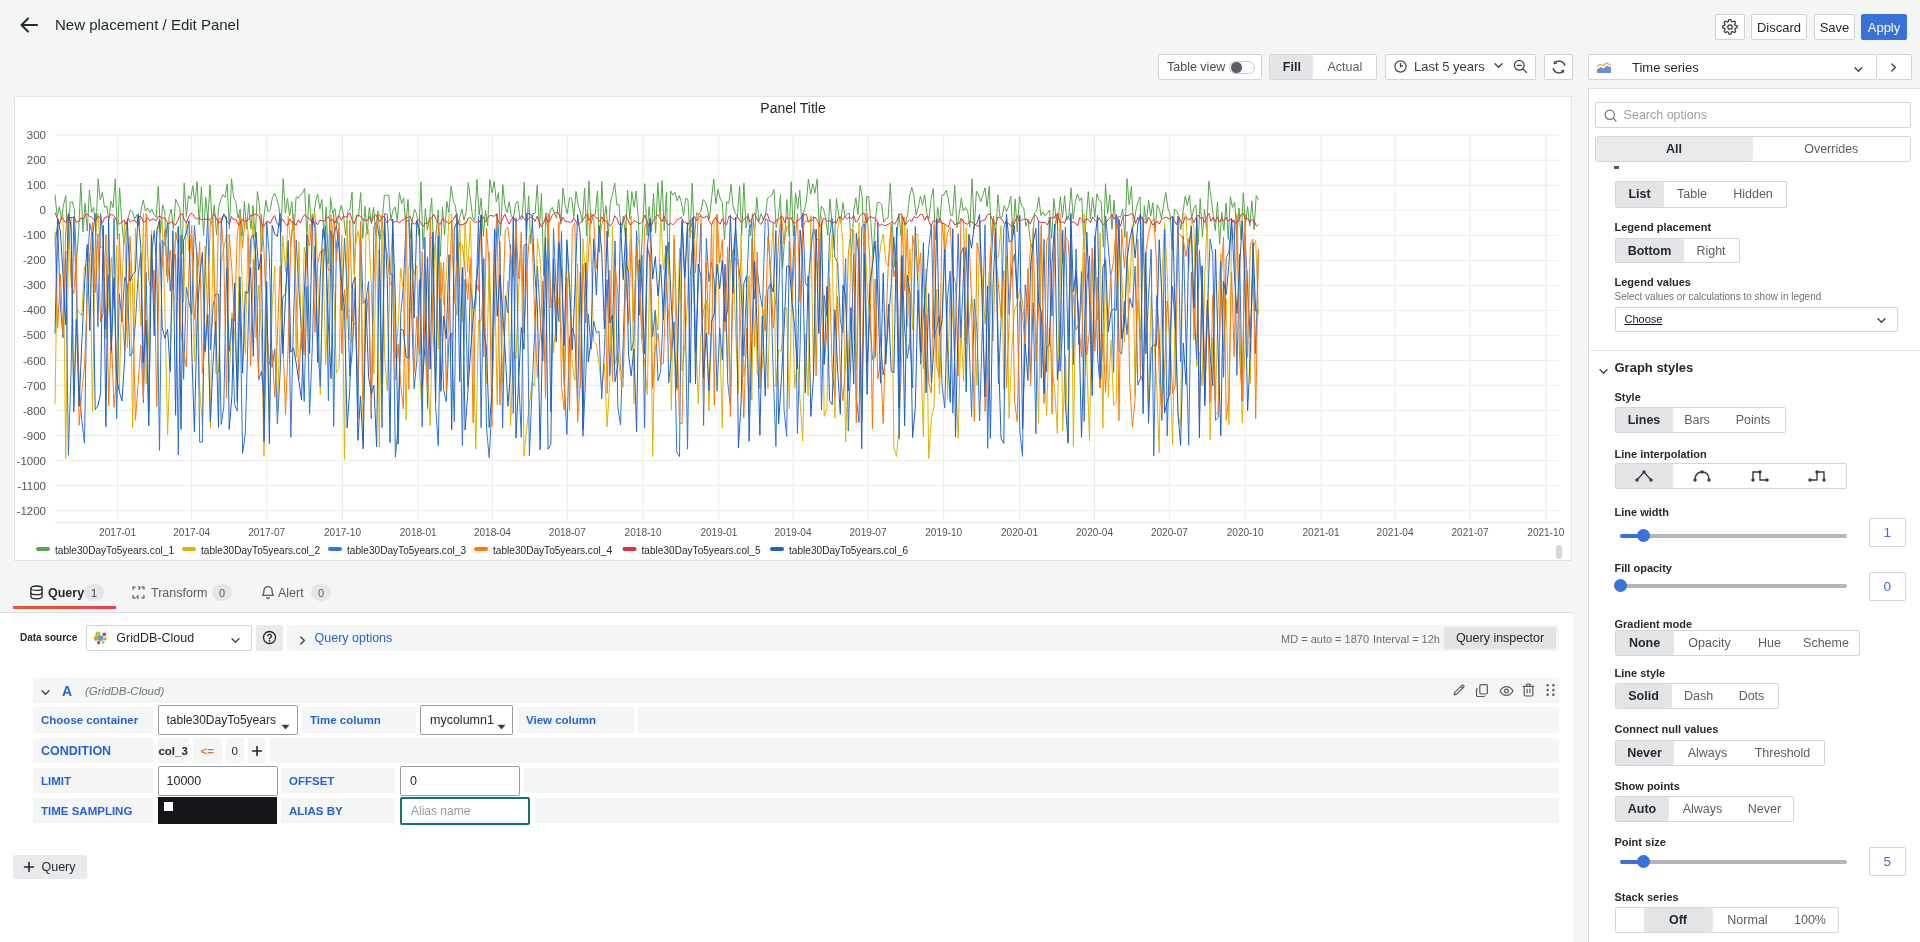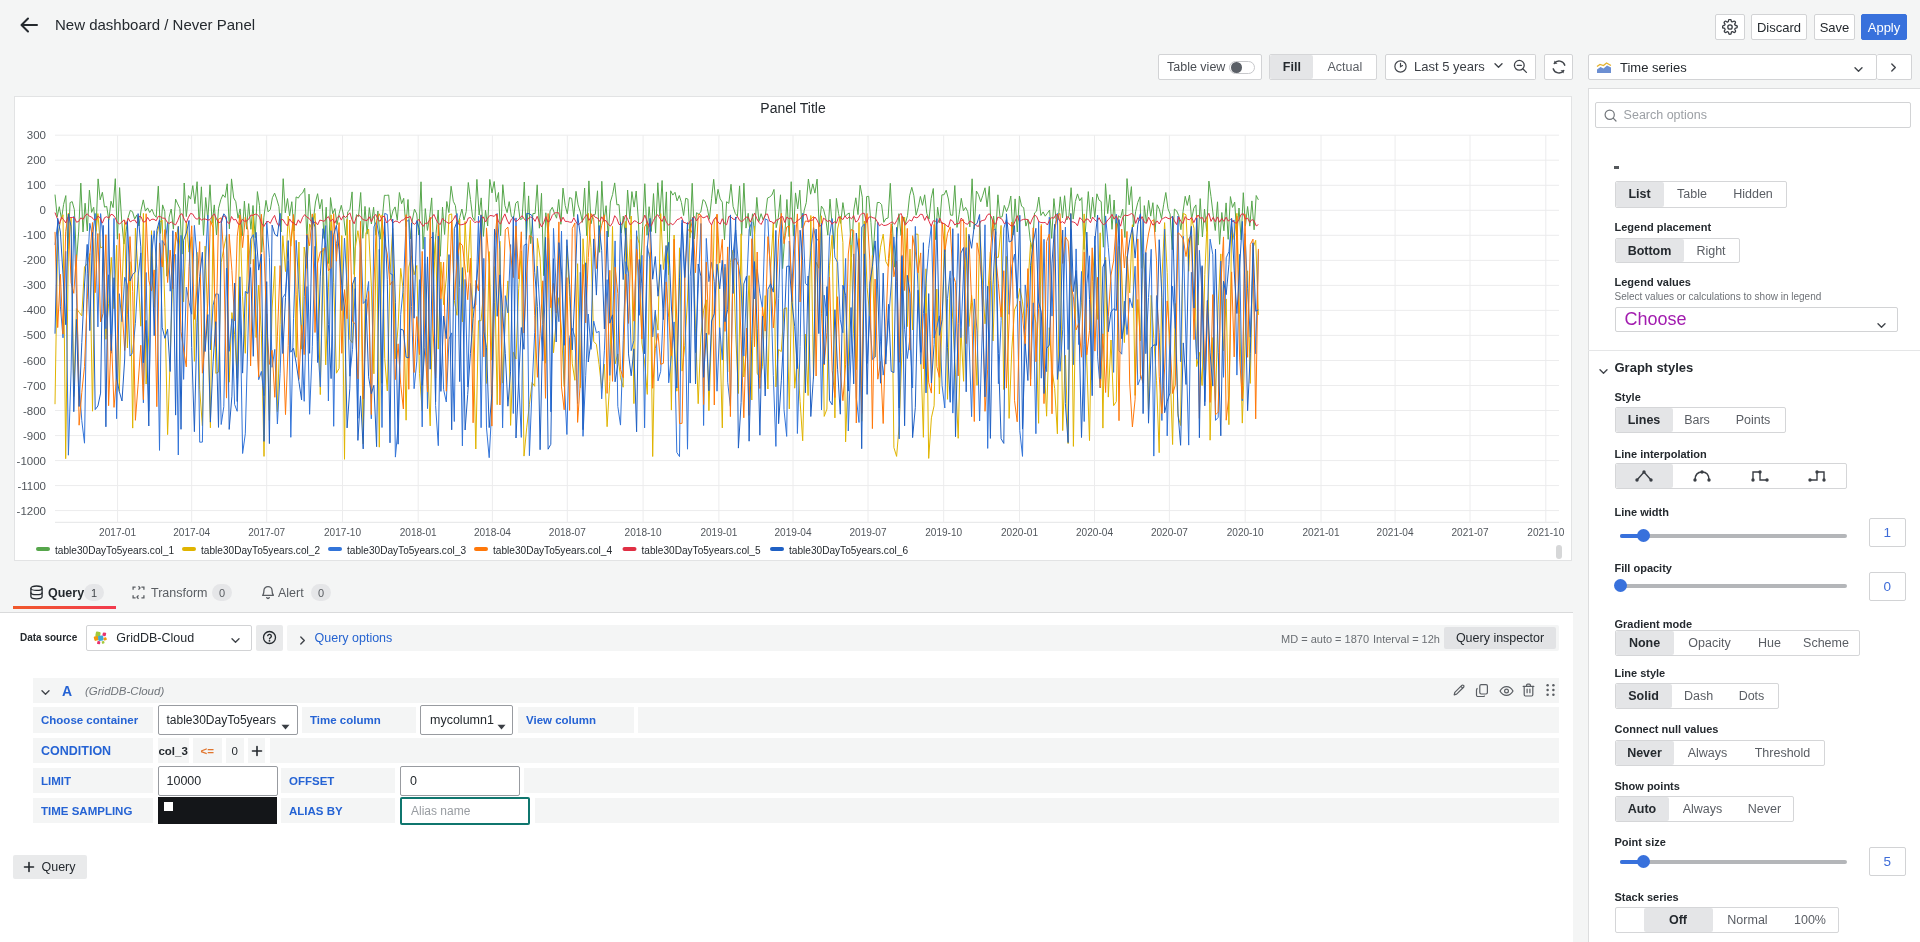--- a/index.html
+++ b/index.html
@@ -1,17 +1,17 @@
 <!DOCTYPE html>
 <html><head><meta charset="utf-8"><style>*{margin:0;padding:0;box-sizing:border-box;}html,body{width:1920px;height:942px;overflow:hidden;}body{font-family:"Liberation Sans",sans-serif;background:#f4f5f5;color:#24292e;}.flex{display:flex;align-items:center;}.btn{display:flex;align-items:center;justify-content:center;background:#fff;border:1px solid #d2d3d5;border-radius:2px;font-size:13px;color:#24292e;white-space:nowrap;}.rg{position:absolute;display:flex;align-items:stretch;background:#fff;border:1px solid #d5d6d8;border-radius:2px;font-size:12.5px;}.rg span{display:flex;align-items:center;justify-content:center;color:#5a5e64;padding:0 11px;}.rg span.sel{background:#e4e5e7;border-radius:2px;color:#24292e;font-weight:700;}.olabel{position:absolute;font-size:11px;font-weight:700;color:#24292e;white-space:nowrap;}.flabel{font-size:11.5px;font-weight:700;color:#2563d4;white-space:nowrap;}.cell{position:absolute;background:#f4f5f5;display:flex;align-items:center;}.inp{position:absolute;background:#fff;border:1px solid #989ba0;border-radius:2px;display:flex;align-items:center;font-size:12.5px;color:#24292e;white-space:nowrap;}.sldtrack{position:absolute;height:4px;border-radius:2px;background:#b4b6b9;}.sldfill{position:absolute;height:4px;border-radius:2px;background:#3871dc;}.sldthumb{position:absolute;width:13px;height:13px;border-radius:50%;background:#3871dc;}.valbox{position:absolute;width:37px;height:29px;border:1px solid #d2d3d5;border-radius:2px;background:#fff;display:flex;align-items:center;justify-content:center;font-size:13.5px;color:#3e6cd8;}</style></head><body>
 <div style="position:relative;width:1920px;height:942px;overflow:hidden;">
     <div style="position:absolute;left:18px;top:14px;width:22px;height:22px;"><svg width="22" height="22" viewBox="0 0 22 22" fill="none">
         <path d="M19 11H4M10 4.5 3.5 11l6.5 6.5" stroke="#24292e" stroke-width="2" stroke-linecap="round" stroke-linejoin="round"></path>
       </svg></div>
-    <div style="position:absolute;left:55px;top:16px;font-size:15px;color:#24292e;">New dashboard / Never Panel</div>
+    <div style="position:absolute;left:55px;top:16px;font-size:15px;color:#24292e;">New placement / Edit Panel</div>
     <div class="btn" style="position:absolute;left:1715px;top:14px;width:30px;height:26px;">
       <svg width="16" height="16" viewBox="0 0 16 16" fill="none">
         <path d="M8 10.2a2.2 2.2 0 1 0 0-4.4 2.2 2.2 0 0 0 0 4.4Z" stroke="#3a3e44" stroke-width="1.3"></path>
         <path d="M12.9 9.8a1.1 1.1 0 0 0 .2 1.2l.1.1a1.3 1.3 0 1 1-1.9 1.9l-.1-.1a1.1 1.1 0 0 0-1.2-.2 1.1 1.1 0 0 0-.7 1v.2a1.3 1.3 0 1 1-2.7 0v-.1a1.1 1.1 0 0 0-.7-1 1.1 1.1 0 0 0-1.2.2l-.1.1a1.3 1.3 0 1 1-1.9-1.9l.1-.1a1.1 1.1 0 0 0 .2-1.2 1.1 1.1 0 0 0-1-.7h-.2a1.3 1.3 0 1 1 0-2.7h.1a1.1 1.1 0 0 0 1-.7 1.1 1.1 0 0 0-.2-1.2l-.1-.1A1.3 1.3 0 1 1 4.5 2.6l.1.1a1.1 1.1 0 0 0 1.2.2 1.1 1.1 0 0 0 .7-1v-.2a1.3 1.3 0 1 1 2.7 0v.1a1.1 1.1 0 0 0 .7 1 1.1 1.1 0 0 0 1.2-.2l.1-.1a1.3 1.3 0 1 1 1.9 1.9l-.1.1a1.1 1.1 0 0 0-.2 1.2v.1a1.1 1.1 0 0 0 1 .7h.2a1.3 1.3 0 1 1 0 2.7h-.1a1.1 1.1 0 0 0-1 .6Z" stroke="#3a3e44" stroke-width="1.3" stroke-linejoin="round"></path>
       </svg>
     </div>
     <div class="btn" style="position:absolute;left:1751px;top:14px;width:56px;height:26px;">Discard</div>
     <div class="btn" style="position:absolute;left:1814px;top:14px;width:41px;height:26px;">Save</div>
     <div class="btn" style="position:absolute;left:1861px;top:14px;width:46px;height:26px;background:#3871dc;border:1px solid #3871dc;color:#fff;">Apply</div>
     <div class="btn flex" style="position:absolute;left:1158px;top:54px;width:103.5px;height:25.5px;padding-left:8px;justify-content:flex-start;font-size:12.5px;color:#4a4e54;">Table view<span style="position:absolute;left:70px;top:5.5px;width:26px;height:13.5px;border:1px solid #c7c8cb;border-radius:8px;background:#fff;"></span><span style="position:absolute;left:72px;top:7px;width:10.5px;height:10.5px;border-radius:50%;background:#5a5f66;"></span></div>
@@ -139,51 +139,55 @@
         <rect x="756" y="451" width="14" height="4" rx="2" fill="#1f60c4"></rect>
         <text x="775" y="457.5" font-size="11.5" fill="#24292e" textLength="119" lengthAdjust="spacingAndGlyphs">table30DayTo5years.col_6</text>
         <rect x="1542" y="449" width="6" height="14" rx="3" fill="#d6d7d8"></rect>
       </svg></div>
     <div style="position:absolute;left:1588px;top:88px;width:332px;height:854px;background:#fff;border-left:1px solid #dcddde;border-top:1px solid #dcddde;"></div>
     <div class="btn" style="position:absolute;left:1588px;top:54px;width:288.5px;height:26px;justify-content:flex-start;padding-left:7px;">
       <svg width="16" height="13" viewBox="0 0 16 13" fill="none">
         <path d="M1 8.5 4.5 6l3 1.5L11 4.5l4 2V12H1Z" fill="#6c8fd2"></path>
         <path d="M1 5.5 4 3.5l3.5 1L10.5 2l4.5 2.5" stroke="#e5b32e" stroke-width="1.3" fill="none"></path>
       </svg>
-      <span style="margin-left:8px;font-size:13px;color:#24292e;">Time series</span>
+      <span style="margin-left:20px;font-size:13px;color:#24292e;">Time series</span>
       <span style="position:absolute;right:12px;top:8px;"><svg width="11" height="11" viewBox="0 0 11 11" fill="none">
           <path d="M2 3.8 5.5 7.3 9 3.8" stroke="#41454b" stroke-width="1.4" stroke-linecap="round" stroke-linejoin="round"></path>
         </svg></span>
     </div>
     <div class="btn" style="position:absolute;left:1876.5px;top:54px;width:35px;height:26px;border-left:none;">
       <svg width="11" height="11" viewBox="0 0 11 11" fill="none">
         <path d="M3.8 2 7.3 5.5 3.8 9" stroke="#41454b" stroke-width="1.4" stroke-linecap="round" stroke-linejoin="round"></path>
       </svg>
     </div>
     <div class="btn" style="position:absolute;left:1594.6px;top:102.3px;width:316.4px;height:25.5px;justify-content:flex-start;padding-left:8px;">
       <svg width="13" height="13" viewBox="0 0 13 13" fill="none">
         <circle cx="5.7" cy="5.7" r="4.6" stroke="#71757a" stroke-width="1.2"></circle>
         <path d="M9.2 9.2l2.8 2.8" stroke="#71757a" stroke-width="1.2" stroke-linecap="round"></path>
       </svg>
       <span style="margin-left:7px;font-size:12.5px;color:#9ca0a5;">Search options</span>
+    </div>
+    <div class="rg" style="left:1594.6px;top:136px;width:316.4px;height:25.5px;">
+      <span class="sel" style="width:157px;justify-content:center;background:#e9eaeb;">All</span>
+      <span style="flex:1;justify-content:center;">Overrides</span>
     </div>
     <div style="position:absolute;left:1614px;top:166px;width:5px;height:2.5px;background:#55585c;"></div>
     <div class="rg" style="left:1614.5px;top:181px;height:26.5px;">
       <span class="sel" style="width:48px;">List</span>
       <span style="width:57px;">Table</span>
       <span style="width:65px;">Hidden</span>
     </div>
     <div class="olabel" style="position:absolute;left:1614.5px;top:221px;">Legend placement</div>
     <div class="rg" style="left:1614.5px;top:237.8px;height:25.5px;">
       <span class="sel" style="width:68px;">Bottom</span>
       <span style="width:55px;">Right</span>
     </div>
     <div class="olabel" style="position:absolute;left:1614.5px;top:275.5px;">Legend values</div>
     <div style="position:absolute;left:1614.5px;top:290.5px;font-size:10px;color:#6e7277;">Select values or calculations to show in legend</div>
-    <div class="btn" style="position:absolute;left:1614.5px;top:307px;width:283.5px;height:24.5px;justify-content:flex-start;padding-left:9px;color:#a21caf;font-size:18px;">Choose<span style="position:absolute;right:10px;top:7px;"><svg width="11" height="11" viewBox="0 0 11 11" fill="none">
+    <div class="btn" style="position:absolute;left:1614.5px;top:307px;width:283.5px;height:24.5px;justify-content:flex-start;padding-left:9px;color:#0f172a;font-size:11px;text-decoration:underline;">Choose<span style="position:absolute;right:10px;top:7px;"><svg width="11" height="11" viewBox="0 0 11 11" fill="none">
           <path d="M2 3.8 5.5 7.3 9 3.8" stroke="#41454b" stroke-width="1.4" stroke-linecap="round" stroke-linejoin="round"></path>
         </svg></span></div>
     <div style="position:absolute;left:1588px;top:350px;width:332px;height:1px;background:#e5e6e7;"></div>
     <div style="position:absolute;left:1598px;top:363px;width:11px;height:11px;"><svg width="11" height="11" viewBox="0 0 11 11" fill="none">
         <path d="M2 3.8 5.5 7.3 9 3.8" stroke="#41454b" stroke-width="1.4" stroke-linecap="round" stroke-linejoin="round"></path>
       </svg></div>
     <div style="position:absolute;left:1614.5px;top:360px;font-size:13px;font-weight:700;color:#24292e;">Graph styles</div>
     <div class="olabel" style="position:absolute;left:1614.5px;top:390.5px;">Style</div>
     <div class="rg" style="left:1614.5px;top:406.7px;height:26.5px;">
       <span class="sel" style="width:57px;">Lines</span>

